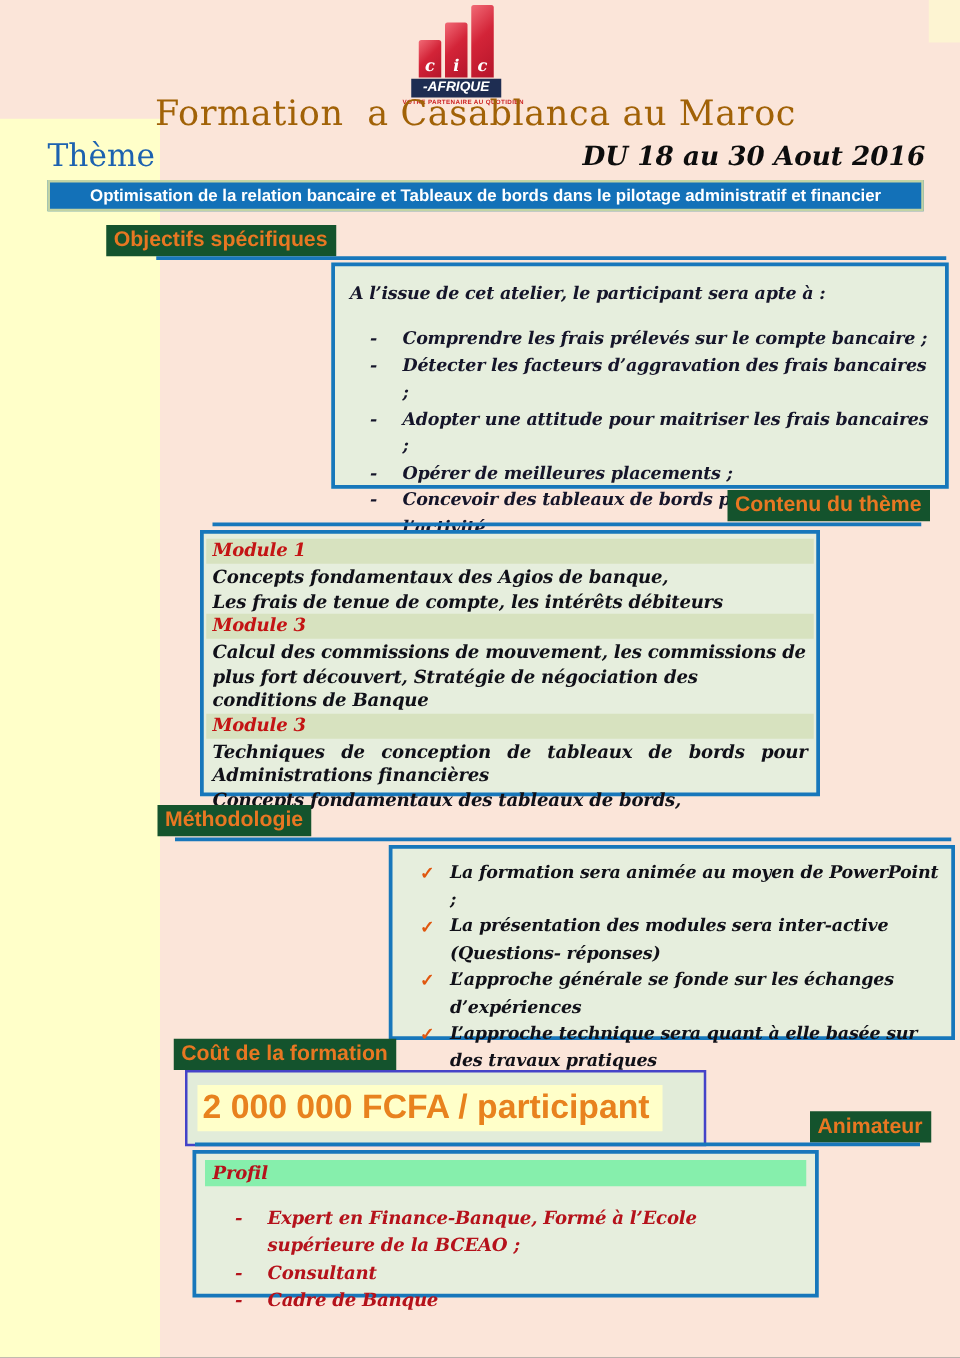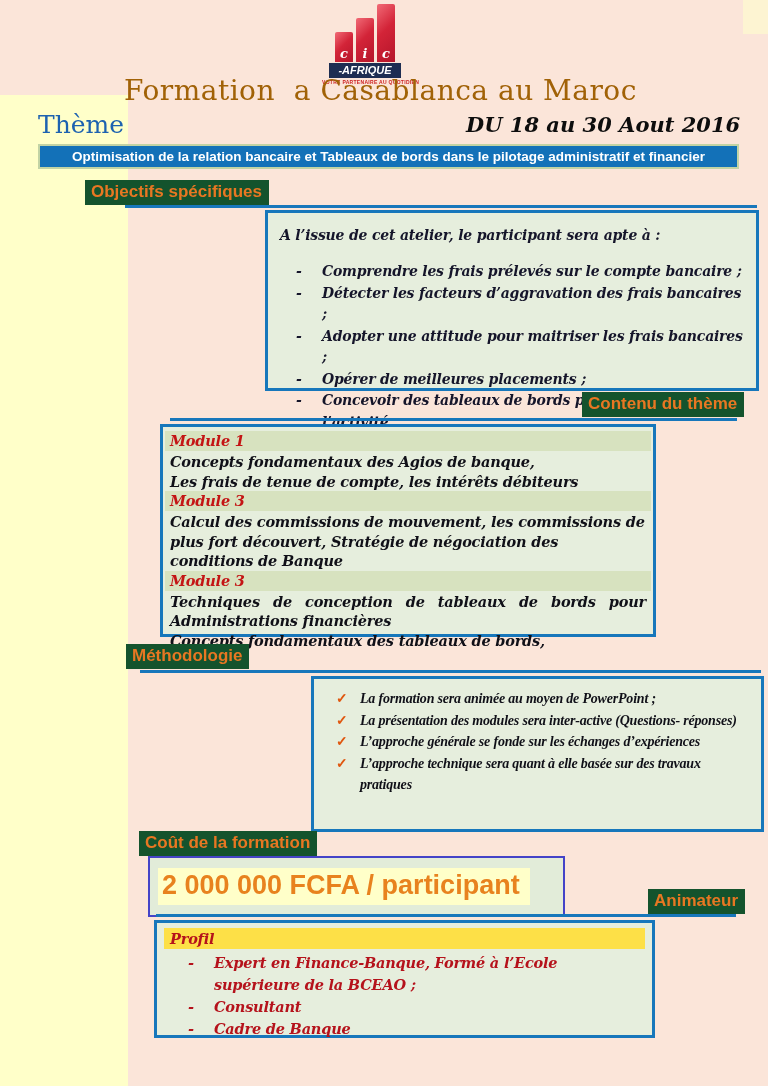--- a/index.html
+++ b/index.html
@@ -69,34 +69,34 @@
   .module-body { color:#101018; line-height:19.5px; }
   .module-body-justify { color:#101018; line-height:19.5px; text-align:justify; }
 
   
   .methodology { left:311px; top:676px; width:453px; height:156px;
                  padding:9px 8px 0 10px; color:#101018; font-size:14px;
                  letter-spacing:-.2px; }
   .methodology li { display:flex; line-height:21.5px; padding-left:12px; list-style:none; }
   .methodology .marker { flex:none; width:24px; color:#e0570f;
                          font-family:"Liberation Sans",sans-serif; font-style:normal; }
-  .methodology .txt { flex:1;font-family:Liberation Serif, serif; }
+  .methodology .txt { flex:1; }
 
   
   .cost-box { left:148px; top:856px; width:417px; height:61px;
               background:#e2ecd9; border:2px solid #4443c8;
               display:flex; align-items:center; padding-left:8px; }
   .price { background:#ffffc9; color:#e8821e; font-size:27px; font-weight:bold;
            padding:2px 10px 4px 4px; white-space:nowrap; }
 
   
   .profil { left:154px; top:920px; width:501px; height:118px;
             padding:5px 7px; font-size:14.5px; color:#b5121b; letter-spacing:-.2px; }
-  .profil-label { background:#fde047; color:#b5121b; line-height:21px;
-                  padding:0 6px; margin-bottom:3px; }
+  .profil-label { background:#86efac; color:#b5121b; line-height:21px;
+                  padding:0 6px; margin-bottom:15px; }
   .profil li { display:flex; line-height:22px; padding-left:24px; list-style:none; }
   .profil .marker { flex:none; width:26px; }
   .profil .txt { flex:1; }
 </style>
 </head>
 <body>
 
 <div class="page">
 
   <div class="yellow-col"></div>

